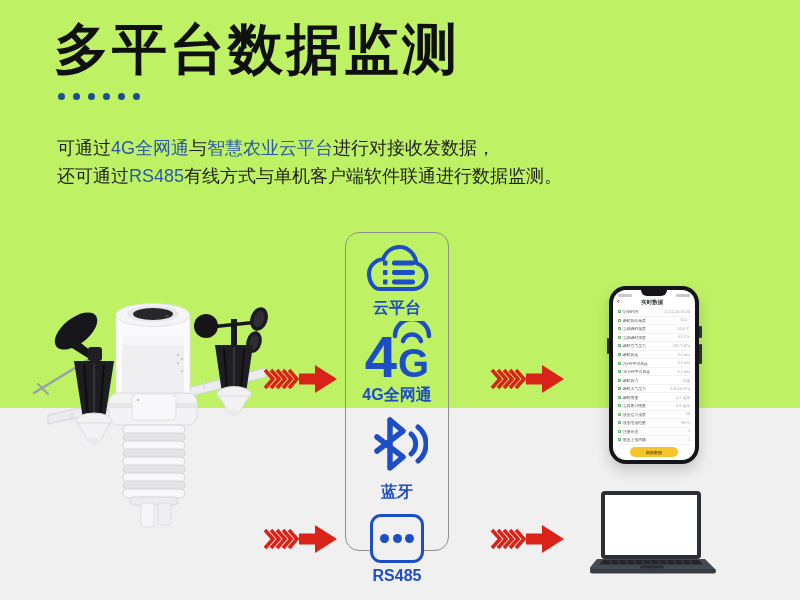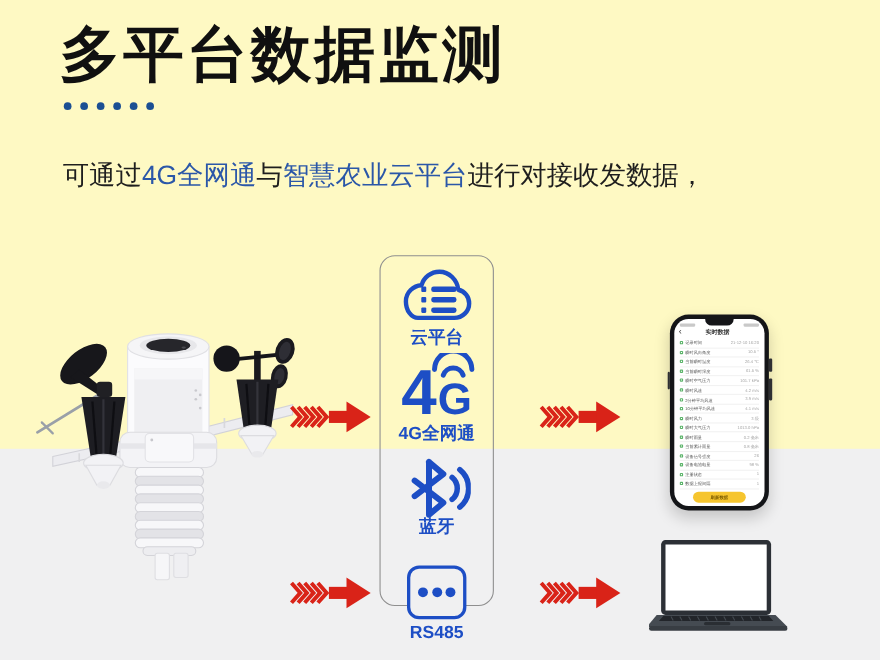--- a/index.html
+++ b/index.html
@@ -6,45 +6,45 @@
     --accent_blue:#1d4ec5;
     --text_blue:#2b57a8;
     --arrow_red:#d92318;
     --band_bg:#f0f0f1;
     --title_color:#101010;
     --dot_color:#1b4f93;
   }
   *{margin:0;padding:0;box-sizing:border-box;}
   html,body{background:#fff;}
   body{font-family:"Liberation Sans","DejaVu Sans",sans-serif;}
-  .canvas{position:relative;width:800px;height:600px;background:#fef9c3;overflow:hidden;}
+  .canvas{position:relative;width:800px;height:600px;background:#bef264;overflow:hidden;}
   .band{position:absolute;left:0;top:408px;width:800px;height:192px;background:var(--band_bg);}
 
   
   .title{position:absolute;left:54px;top:16px;font-size:55px;font-weight:900;color:var(--title_color);letter-spacing:3px;line-height:1.2;}
   .dot-row{position:absolute;left:58px;top:93px;display:flex;gap:8px;}
   .dot{width:7px;height:7px;border-radius:50%;background:var(--dot_color);}
   .subtitle{position:absolute;left:55px;top:104px;font-size:15.5px;font-weight:600;color:#3a3a3a;letter-spacing:.4px;}
 
   
-  .desc{position:absolute;left:57px;top:134px;font-size:24px;line-height:28px;font-weight:500;color:#1e1e1e;margin-top:12px;}
+  .desc{position:absolute;left:57px;top:134px;font-size:18px;line-height:28px;font-weight:500;color:#1e1e1e;}
   .desc .b{color:var(--text_blue);}
 
   
   .chbox{position:absolute;left:345px;top:232px;width:104px;height:319px;border:1px solid #8f8f8f;border-radius:14px;display:flex;flex-direction:column;align-items:center;padding-top:10px;background:transparent;}
   .chlabel{font-size:16px;font-weight:600;color:var(--accent_blue);line-height:1;}
   .cloud-wrap{height:52px;display:flex;align-items:center;}
   .lbl-cloud{margin-top:5px;}
   .fourg{position:relative;margin-top:9px;height:56px;display:flex;align-items:flex-end;color:var(--accent_blue);font-weight:900;}
   .fourg .f4{font-size:58px;line-height:0.82;}
   .fourg .fg{font-size:40px;line-height:0.9;margin-left:1px;}
   .fourg svg{position:absolute;right:-4px;top:-4px;}
   .lbl-4g{margin-top:6px;}
   .bt-wrap{margin-top:13px;height:56px;display:flex;align-items:center;}
-  .lbl-bt{margin-top:0;}
+  .lbl-bt{margin-top:12px;}
 
   
   .rsbox{position:absolute;left:370px;top:514px;width:54px;height:49px;border:3.5px solid var(--accent_blue);border-radius:11px;display:flex;align-items:center;justify-content:center;gap:3.5px;background:var(--band_bg);}
   .rsdot{width:9px;height:9px;border-radius:50%;background:var(--accent_blue);}
   .rslabel{position:absolute;left:345px;top:567px;width:104px;text-align:center;font-size:16px;font-weight:600;color:var(--accent_blue);}
 
   
   .arrow-slot{position:absolute;width:76px;height:34px;}
   .arrow-1{left:263px;top:362px;}
   .arrow-2{left:490px;top:362px;}
@@ -85,20 +85,21 @@
       <span class="dot"></span>
       <span class="dot"></span>
       <span class="dot"></span>
       <span class="dot"></span>
       <span class="dot"></span>
       <span class="dot"></span>
     </div>
 
   <div class="desc">
     <div><span>可通过</span><span class="b">4G全网通</span><span>与</span><span class="b">智慧农业云平台</span><span>进行对接收发数据，</span></div>
+    <div><span>还可通过</span><span class="b">RS485</span><span>有线方式与单机客户端软件联通进行数据监测。</span></div>
   </div>
 
   <div class="device-slot">
     <svg width="290" height="262" viewBox="0 0 290 262">
 
       <polygon points="36,122 122,103 122,112 36,131" fill="#ececf0" stroke="#d2d2d8" stroke-width="1"></polygon>
       <polygon points="168,97 254,75 254,84 168,106" fill="#ececf0" stroke="#d2d2d8" stroke-width="1"></polygon>
       <line x1="60" y1="119" x2="60" y2="127" stroke="#d8d8dc" stroke-width="1.5"></line>
       <line x1="80" y1="115" x2="80" y2="123" stroke="#d8d8dc" stroke-width="1.5"></line>
       <line x1="100" y1="111" x2="100" y2="119" stroke="#d8d8dc" stroke-width="1.5"></line>

